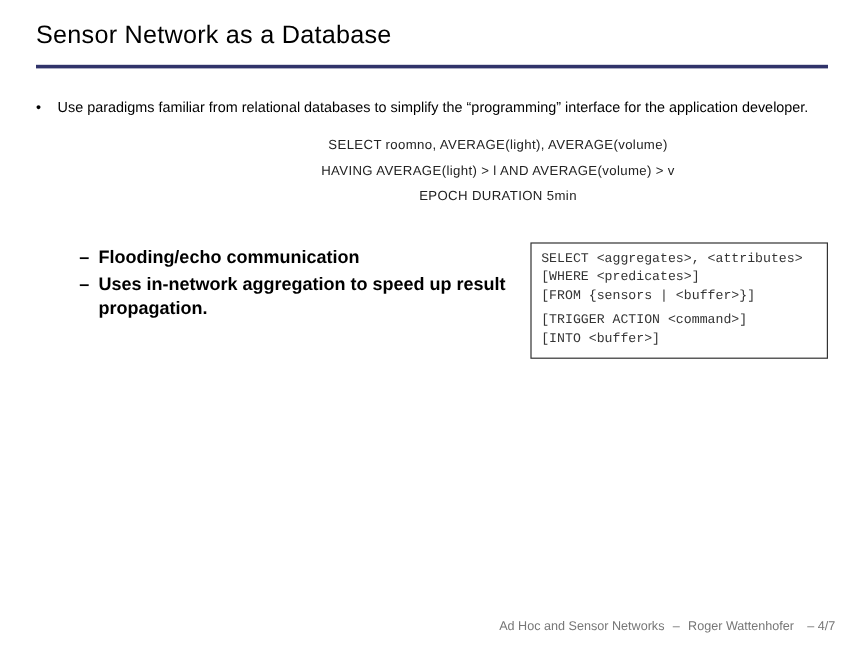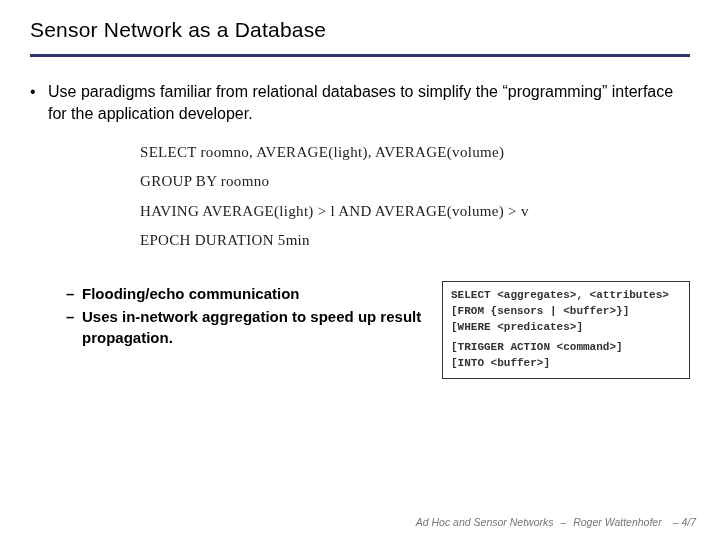--- a/index.html
+++ b/index.html
@@ -1,73 +1,72 @@
 <!DOCTYPE html>
 <html><head>
 <meta charset="utf-8">
 <style>
   * { box-sizing: border-box; margin: 0; padding: 0; }
   html, body { width: 720px; height: 540px; background: #fff; font-family: Arial, Helvetica, sans-serif; color: #000; }
   .slide { width: 720px; height: 540px; position: relative; padding: 18px 30px 0 30px; }
   .title { font-size: 21px; font-weight: 400; letter-spacing: 0.2px; padding-bottom: 10px; }
   .title-rule { height: 3px; background: #30336a; margin: 2px 0 24px 0; }
-  .bullet1 { display: flex; align-items: flex-start; font-size: 16px; line-height: 1.35; margin-bottom: 8px; }
+  .bullet1 { display: flex; align-items: flex-start; font-size: 12px; line-height: 1.35; margin-bottom: 8px; }
   .bullet1 .dot { width: 18px; flex: 0 0 18px; }
   .bullet1 .dot::before { content: "•"; }
   .bullet1 .txt { flex: 1; }
-  .sql-block { margin: 14px 0 18px 110px; font-family: Liberation Serif, serif; font-size: 15px; line-height: 1.95; color: #222; letter-spacing: 0.3px; }
+  .sql-block { margin: 14px 0 18px 110px; font-family: Liberation Sans, sans-serif; font-size: 11px; line-height: 1.95; color: #222; letter-spacing: 0.3px; text-align: center; }
   .sql-block div { white-space: nowrap; }
   .row2 { display: flex; align-items: flex-start; margin-top: 26px; }
   .row2-left { flex: 0 0 400px; }
   .sub { display: flex; align-items: flex-start; font-size: 15px; line-height: 1.35; margin: 3px 0 0 36px; font-weight: bold; }
   .sub .dash { flex: 0 0 16px; }
   .sub .dash::before { content: "–"; }
   .sub .txt { flex: 1; }
-  .syntax-box { margin-left: 12px; border: 1px solid #333; padding: 6px 8px 6px 8px; font-family: "Courier New", Courier, monospace; font-size: 11px; line-height: 1.45; color: #333; font-weight: 700; width: 258px; }
+  .syntax-box { margin-left: 12px; border: 1px solid #333; padding: 6px 8px 6px 8px; font-family: "Courier New", Courier, monospace; font-size: 11px; line-height: 1.45; color: #333; font-weight: 400; width: 258px; }
   .syntax-box div { white-space: nowrap; }
   .syntax-box .gap { height: 4px; }
-  .footer { position: absolute; bottom: 12px; right: 24px; font-size: 10.5px; color: #777; font-style: italic; }
+  .footer { position: absolute; bottom: 12px; right: 24px; font-size: 10.5px; color: #777; }
   .footer .sep { margin: 0 4px; }
 </style>
 </head>
 <body>
 
 <div class="slide">
 
   <div class="title">Sensor Network as a Database</div>
   <div class="title-rule"></div>
 
   <div class="bullet1">
     <span class="dot"></span>
     <span class="txt">Use paradigms familiar from relational databases to simplify the “programming” interface for the application developer.</span>
   </div>
 
   <div class="sql-block">
     <div>SELECT roomno, AVERAGE(light), AVERAGE(volume)</div>
-    <div>GROUP BY roomno</div>
     <div>HAVING AVERAGE(light) &gt; l AND AVERAGE(volume) &gt; v</div>
     <div>EPOCH DURATION 5min</div>
   </div>
 
   <div class="row2">
     <div class="row2-left">
       <div class="sub">
         <span class="dash"></span>
         <span class="txt">Flooding/echo communication</span>
       </div>
       <div class="sub">
         <span class="dash"></span>
         <span class="txt">Uses in-network aggregation to speed up result propagation.</span>
       </div>
     </div>
 
     <div class="syntax-box">
       <div>SELECT &lt;aggregates&gt;, &lt;attributes&gt;</div>
+      <div>[WHERE &lt;predicates&gt;]</div>
       <div>[FROM {sensors | &lt;buffer&gt;}]</div>
-      <div>[WHERE &lt;predicates&gt;]</div>
       <div class="gap"></div>
       <div>[TRIGGER ACTION &lt;command&gt;]</div>
       <div>[INTO &lt;buffer&gt;]</div>
     </div>
   </div>
 
   <div class="footer">
     <span>Ad Hoc and Sensor Networks</span>
     <span class="sep">–</span>
     <span>Roger Wattenhofer</span>

